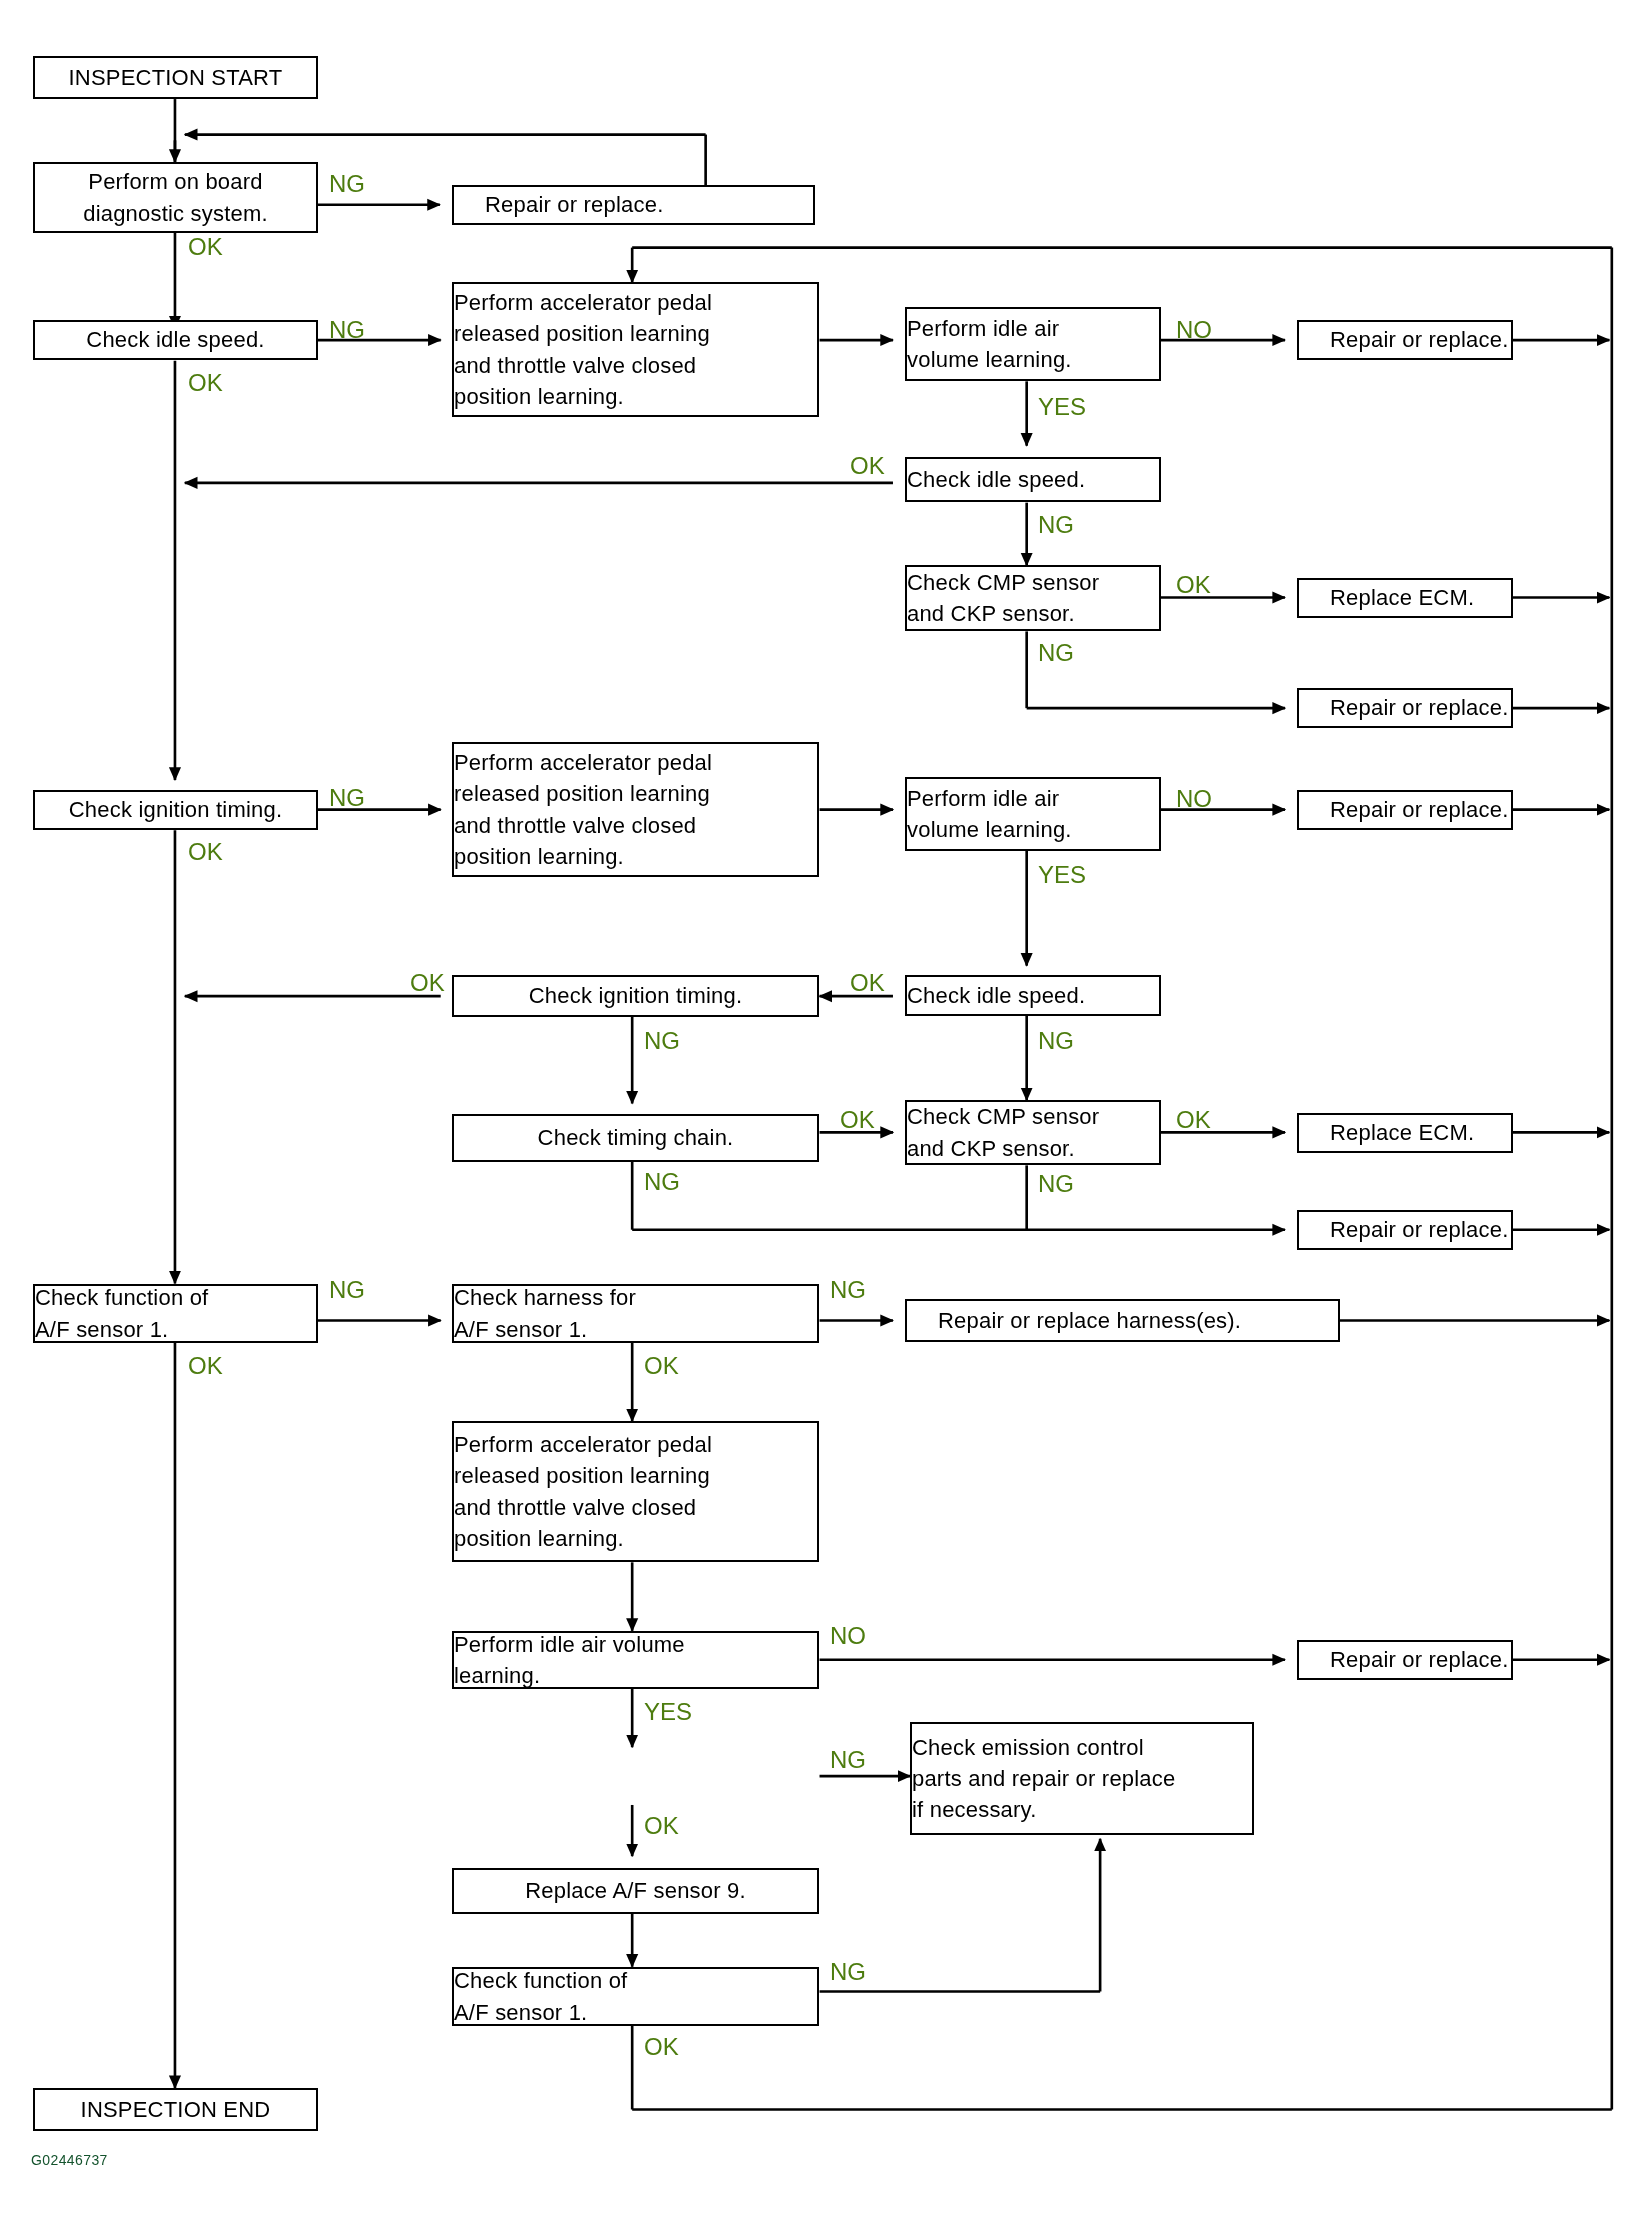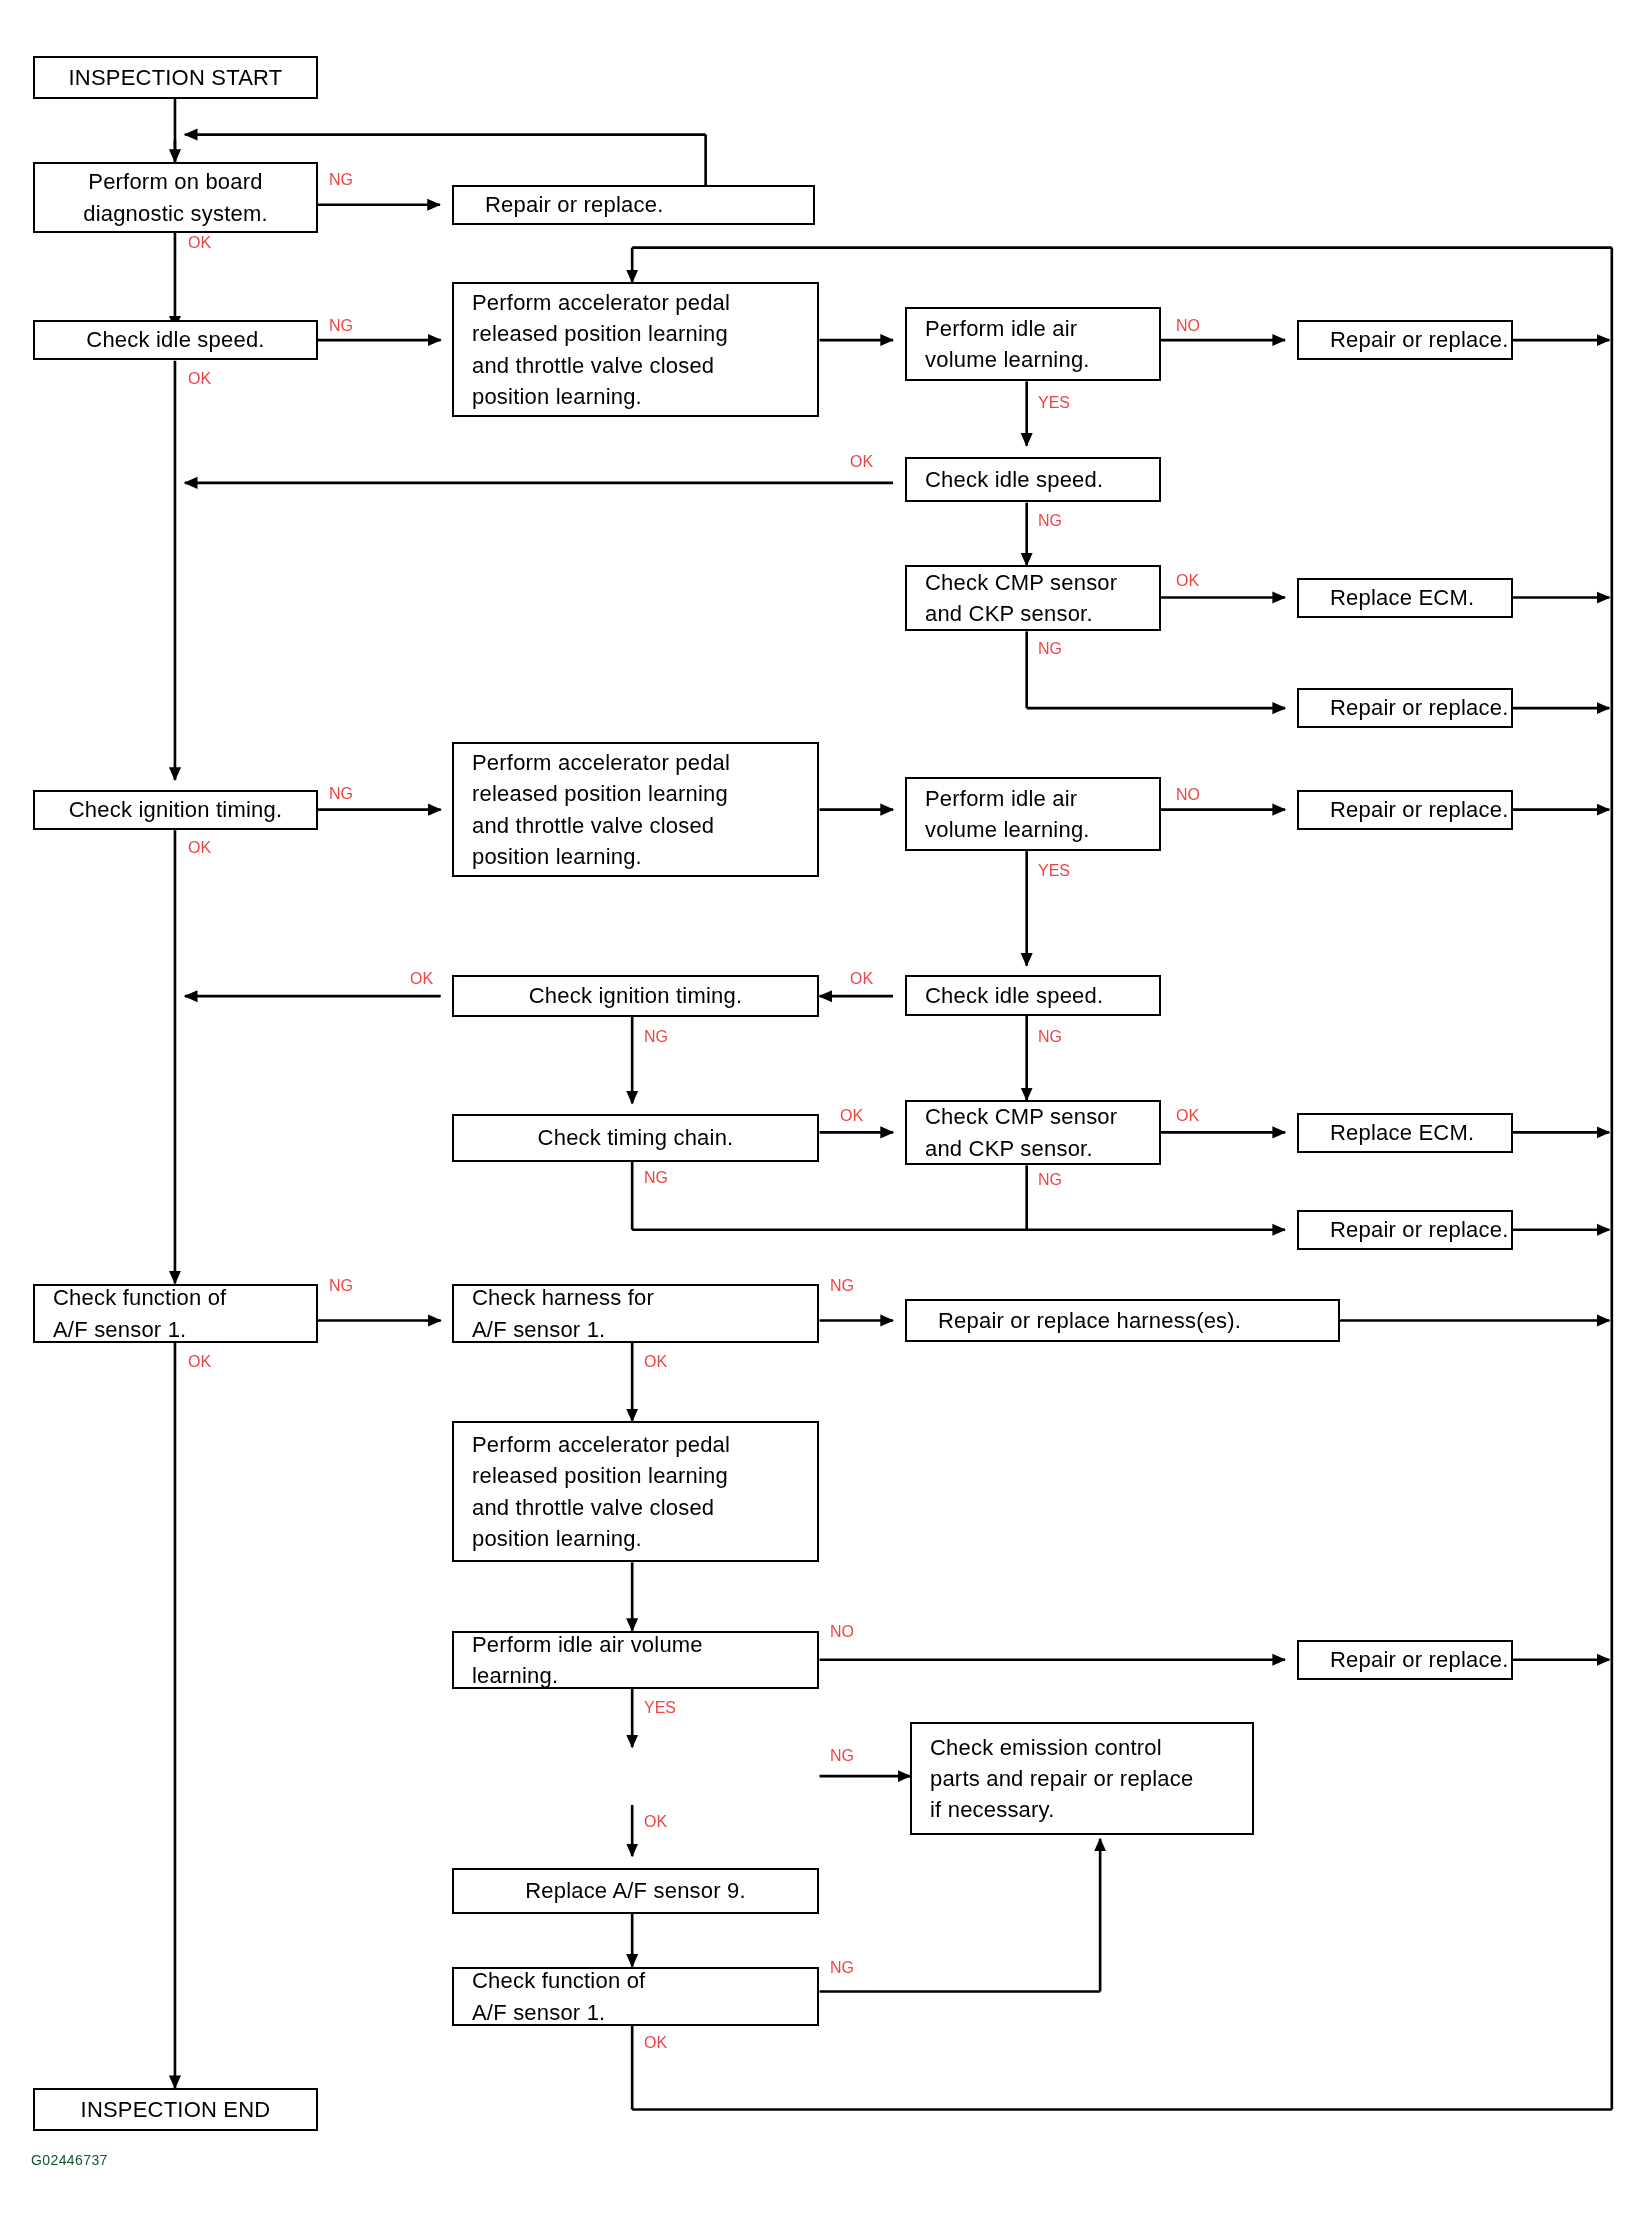--- a/index.html
+++ b/index.html
@@ -33,27 +33,27 @@
     background: #ffffff;
     display: flex;
     align-items: center;
     color: #000000;
     font-size: 22px;
     line-height: 1.42;
     letter-spacing: 0.2px;
     white-space: pre-line;
     z-index: 3;
   }
-  .node.left   { justify-content: flex-start; padding-left: 18px; }
+  .node.left   { justify-content: flex-start; }
   .node.center { justify-content: center; padding: 0 11.6px; text-align: center; }
   .node.pad    { justify-content: flex-start; padding-left: 31px; }
   .edge-label {
     position: absolute;
-    font-size: 16px;
-    color: #ef4444;
+    font-size: 24px;
+    color: #4d7c0f;
     line-height: 1;
     white-space: nowrap;
     z-index: 4;
   }
   .figref {
     position: absolute;
     font-size: 14px;
     color: #14532d;
     letter-spacing: 0.4px;
     z-index: 4;

